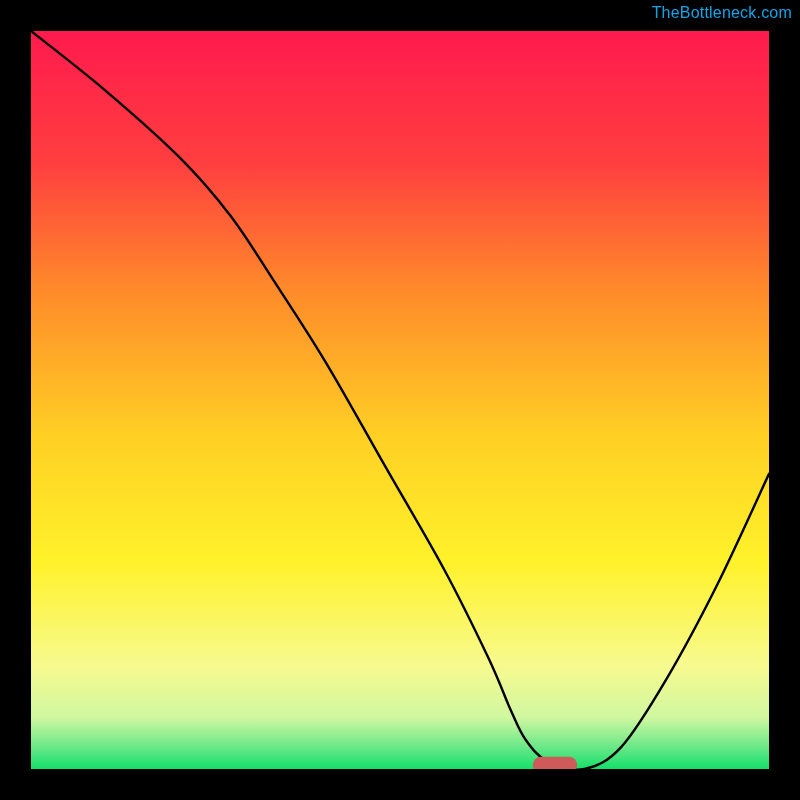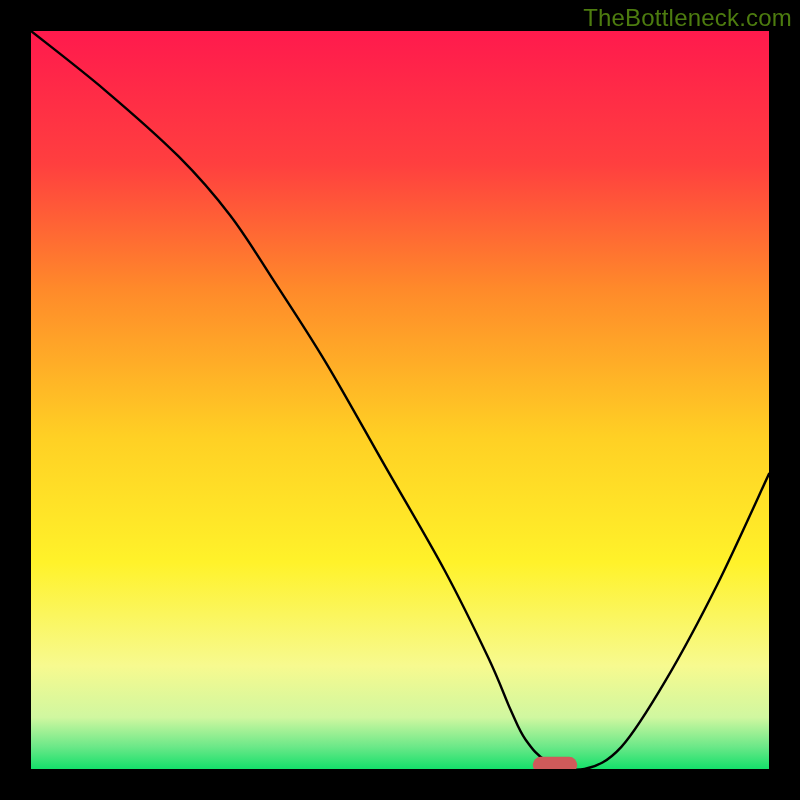--- a/index.html
+++ b/index.html
@@ -16,22 +16,22 @@
     left: 31px;
     top: 31px;
     width: 738px;
     height: 738px;
     background: #000;
   }
   .watermark {
     position: absolute;
     top: 4px;
     right: 8px;
-    color: #4d7c0f;
-    font-size: 24px;
+    color: #0ea5e9;
+    font-size: 16px;
     font-weight: 500;
     letter-spacing: 0.2px;
   }
   svg { display: block; }
 </style>
 </head>
 <body>
 
 <div class="watermark">TheBottleneck.com</div>
 

